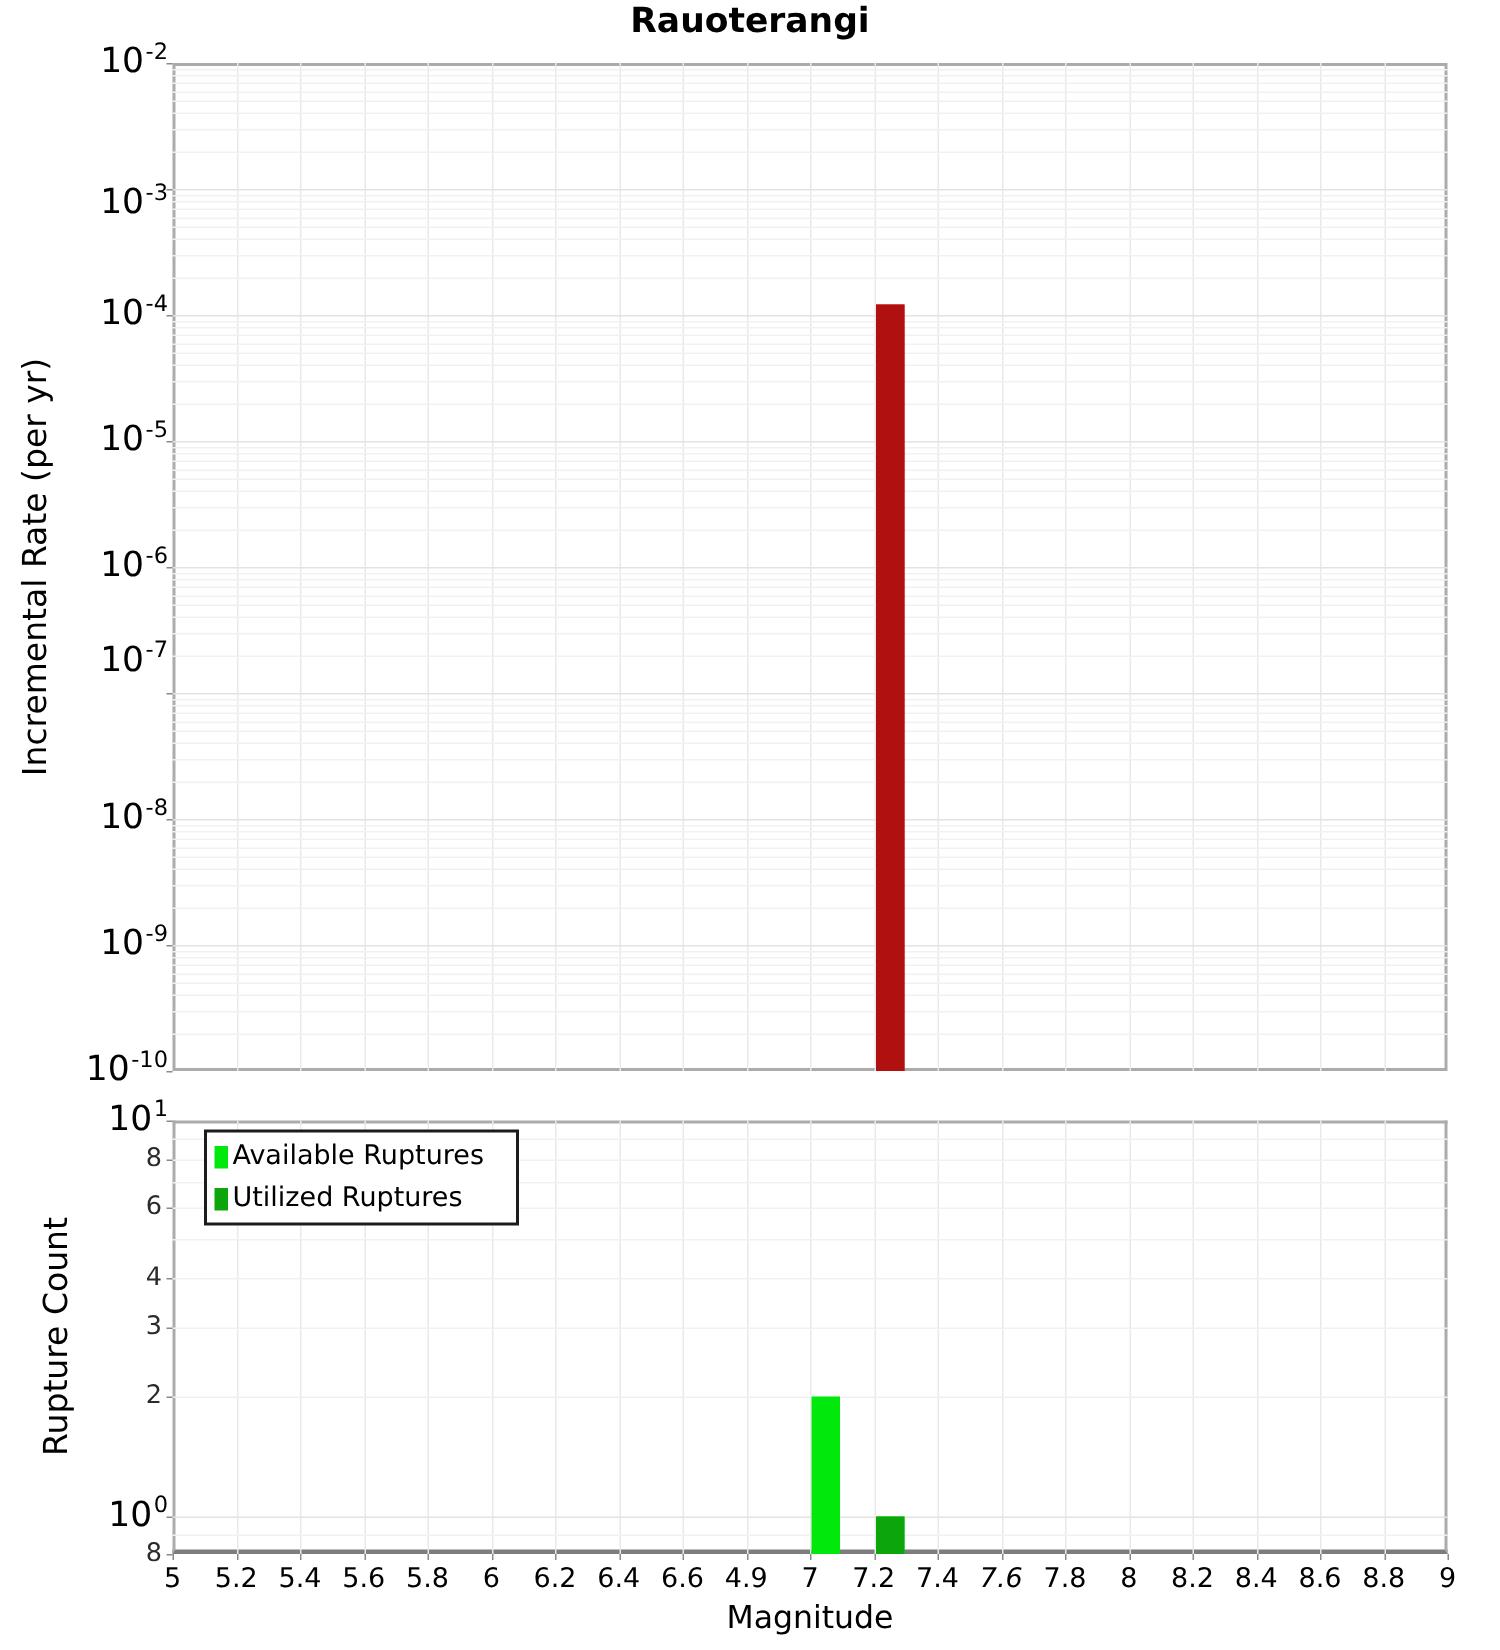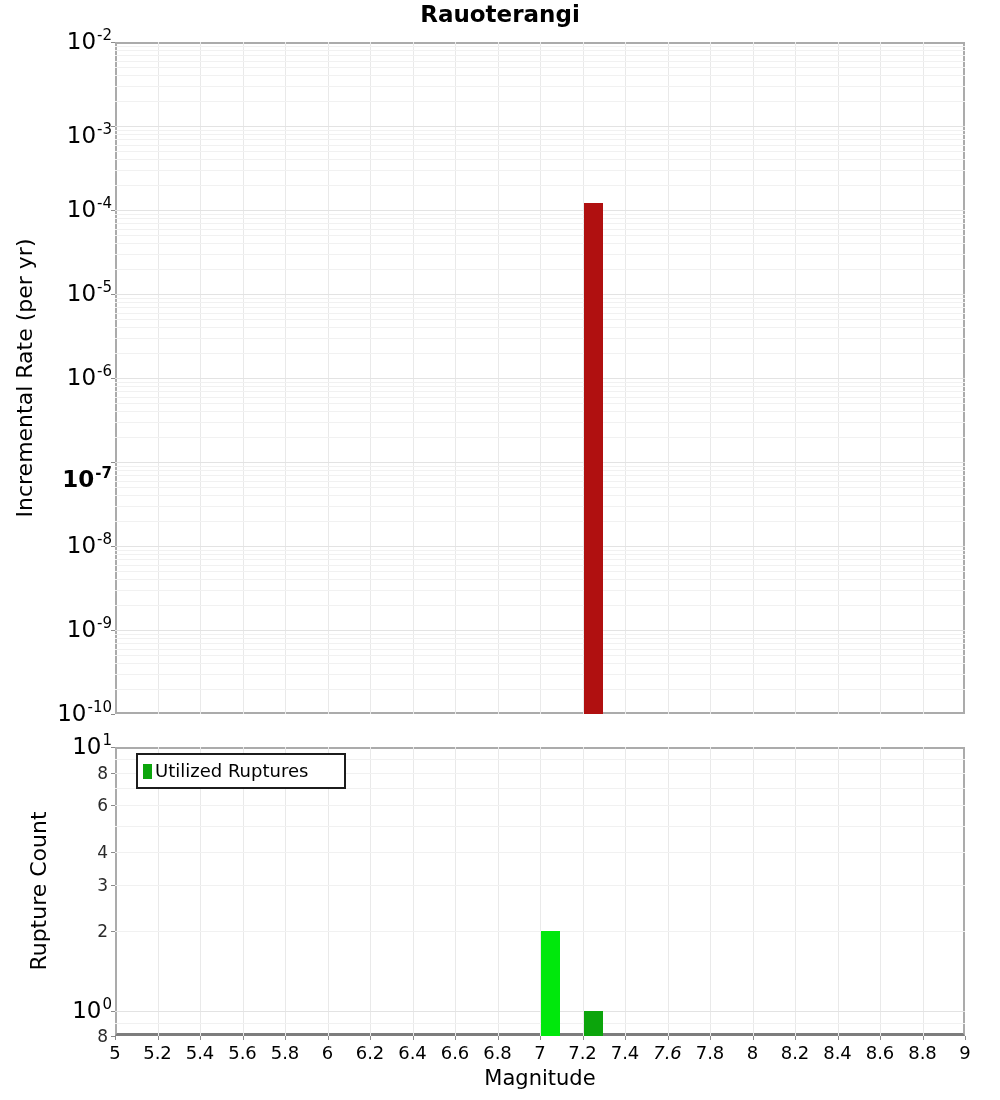--- a/index.html
+++ b/index.html
@@ -39,20 +39,24 @@
 
   <div id="plot0" class="plot"></div>
   <div id="plot1" class="plot"></div>
 
   <div id="ylab0" class="ylab">Incremental Rate (per yr)</div>
   <div id="ylab1" class="ylab">Rupture Count</div>
   <div id="xlab">Magnitude</div>
 
 
   <div id="legend1" class="legend">
+    <div class="legend-row">
+      <span class="legend-swatch" style="background: rgb(0, 232, 12);"></span>
+      <span class="legend-label">Available Ruptures</span>
+    </div>
     <div class="legend-row">
       <span class="legend-swatch" style="background: rgb(12, 165, 12);"></span>
       <span class="legend-label">Utilized Ruptures</span>
     </div>
   </div>
 
 <div class="gv" style="left: 157.5px; top: 42px; height: 672px;"></div>
     <div class="gv" style="left: 200px; top: 42px; height: 672px;"></div>
     <div class="gv" style="left: 242.5px; top: 42px; height: 672px;"></div>
     <div class="gv" style="left: 285px; top: 42px; height: 672px;"></div>
@@ -147,21 +151,21 @@
     <div class="ytickM" style="top: 42px;"><span>10</span><span class="exp">-2</span></div>
     <div class="ytick" style="top: 42px;"></div>
     <div class="ytickM" style="top: 136px;"><span>10</span><span class="exp">-3</span></div>
     <div class="ytick" style="top: 126px;"></div>
     <div class="ytickM" style="top: 210px;"><span>10</span><span class="exp">-4</span></div>
     <div class="ytick" style="top: 210px;"></div>
     <div class="ytickM" style="top: 294px;"><span>10</span><span class="exp">-5</span></div>
     <div class="ytick" style="top: 294px;"></div>
     <div class="ytickM" style="top: 378px;"><span>10</span><span class="exp">-6</span></div>
     <div class="ytick" style="top: 378px;"></div>
-    <div class="ytickM" style="top: 480px; font-weight: bold;"><span>10</span><span class="exp">-7</span></div>
+    <div class="ytickM" style="top: 441px;"><span>10</span><span class="exp">-7</span></div>
     <div class="ytick" style="top: 462px;"></div>
     <div class="ytickM" style="top: 546px;"><span>10</span><span class="exp">-8</span></div>
     <div class="ytick" style="top: 546px;"></div>
     <div class="ytickM" style="top: 630px;"><span>10</span><span class="exp">-9</span></div>
     <div class="ytick" style="top: 630px;"></div>
     <div class="ytickM" style="top: 714px;"><span>10</span><span class="exp">-10</span></div>
     <div class="ytick" style="top: 714px;"></div>
     <div class="gv" style="left: 157.5px; top: 747px; height: 289px;"></div>
     <div class="gv" style="left: 200px; top: 747px; height: 289px;"></div>
     <div class="gv" style="left: 242.5px; top: 747px; height: 289px;"></div>
@@ -221,21 +225,21 @@
     <div class="xtick-label" style="left: 285px;">5.8</div>
     <div class="xtick" style="left: 285px;"></div>
     <div class="xtick-label" style="left: 327.5px;">6</div>
     <div class="xtick" style="left: 327.5px;"></div>
     <div class="xtick-label" style="left: 370px;">6.2</div>
     <div class="xtick" style="left: 370px;"></div>
     <div class="xtick-label" style="left: 412.5px;">6.4</div>
     <div class="xtick" style="left: 412.5px;"></div>
     <div class="xtick-label" style="left: 455px;">6.6</div>
     <div class="xtick" style="left: 455px;"></div>
-    <div class="xtick-label" style="left: 497.5px;">6.8</div>
+    <div class="xtick-label" style="left: 497.5px;">4.9</div>
     <div class="xtick" style="left: 497.5px;"></div>
     <div class="xtick-label" style="left: 540px;">7</div>
     <div class="xtick" style="left: 540px;"></div>
     <div class="xtick-label" style="left: 582.5px;">7.2</div>
     <div class="xtick" style="left: 582.5px;"></div>
     <div class="xtick-label" style="left: 625px;">7.4</div>
     <div class="xtick" style="left: 625px;"></div>
     <div class="xtick-label" style="left: 667.5px; font-style: italic;">7.6</div>
     <div class="xtick" style="left: 667.5px;"></div>
     <div class="xtick-label" style="left: 710px;">7.8</div>

